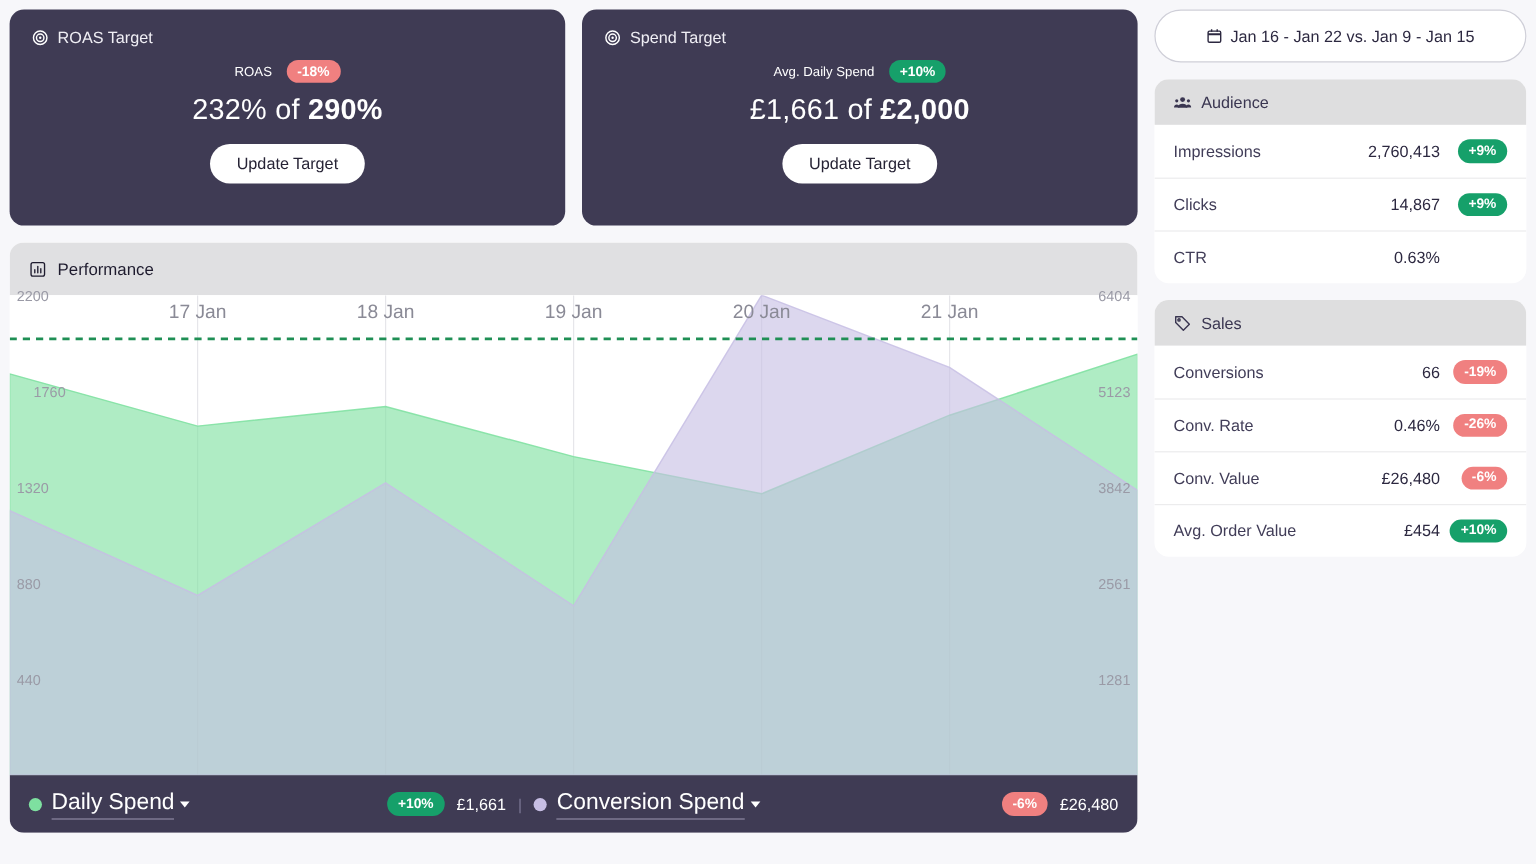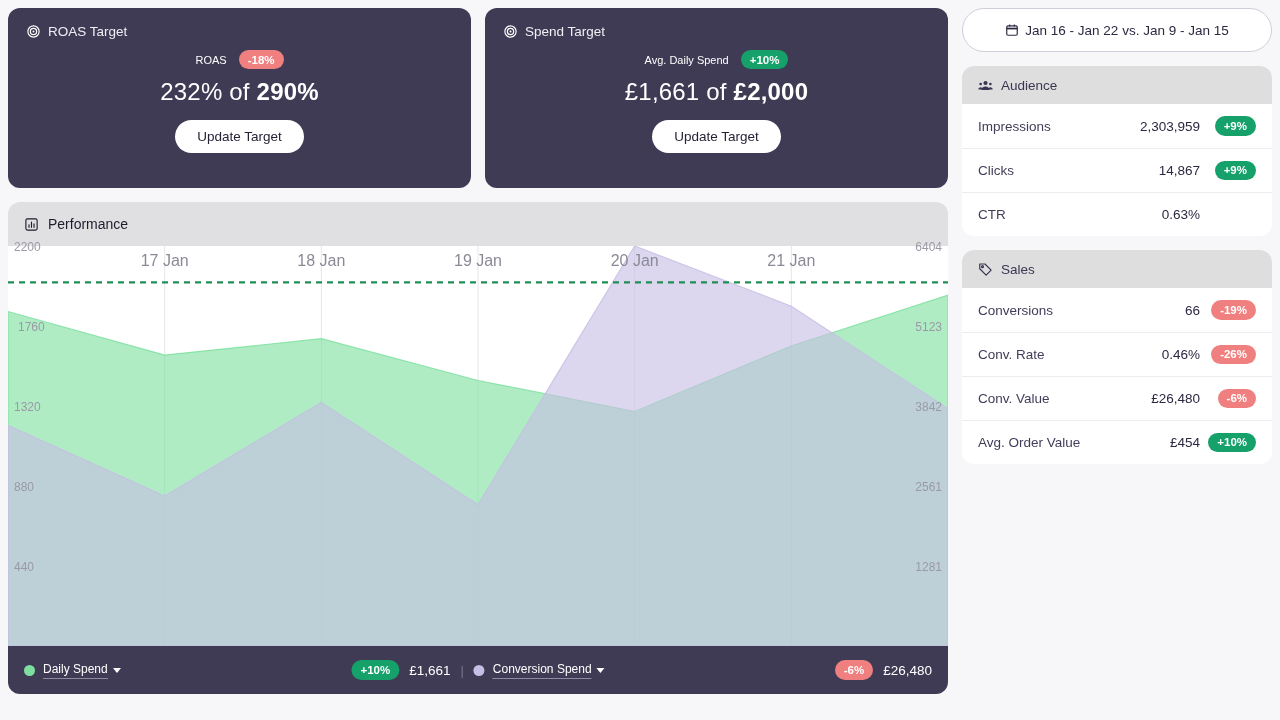--- a/index.html
+++ b/index.html
@@ -104,21 +104,21 @@
     display: flex; align-items: center;
     padding: 0 16px;
     position: relative;
   }
   .legend-item {
     display: flex; align-items: center; gap: 8px;
     cursor: pointer;
   }
   .legend-dot { width: 11px; height: 11px; border-radius: 50%; flex: none; }
   .legend-name {
-    font-size: 12px; color: #ffffff;
+    font-size: 19px; color: #ffffff;
     border-bottom: 1px solid #8d89a3;
     padding-bottom: 2px;
     display: inline-block;
   }
   .caret {
     width: 0; height: 0;
     border-left: 4.5px solid transparent;
     border-right: 4.5px solid transparent;
     border-top: 5px solid #ffffff;
     margin-left: -3px;
@@ -254,21 +254,21 @@
         </svg>
         <div class="xlabels" id="xlabels">
             <div class="xlabel" style="left: 156.667px;">17 Jan</div>
             <div class="xlabel" style="left: 313.333px;">18 Jan</div>
             <div class="xlabel" style="left: 470px;">19 Jan</div>
             <div class="xlabel" style="left: 626.667px;">20 Jan</div>
             <div class="xlabel" style="left: 783.333px;">21 Jan</div>
           </div>
         <div id="ylabels-left">
             <div class="ylabel" style="left: 6px; top: -6px;">2200</div>
-            <div class="ylabel" style="left: 10px; top: 74px;">1760</div>
+            <div class="ylabel" style="left: 20px; top: 74px;">1760</div>
             <div class="ylabel" style="left: 6px; top: 154px;">1320</div>
             <div class="ylabel" style="left: 6px; top: 234px;">880</div>
             <div class="ylabel" style="left: 6px; top: 314px;">440</div>
           </div>
         <div id="ylabels-right">
             <div class="ylabel right" style="right: 6px; top: -6px; text-align: right;">6404</div>
             <div class="ylabel right" style="right: 6px; top: 74.0125px;">5123</div>
             <div class="ylabel right" style="right: 6px; top: 154.025px;">3842</div>
             <div class="ylabel right" style="right: 6px; top: 234.037px;">2561</div>
             <div class="ylabel right" style="right: 6px; top: 313.988px;">1281</div>
@@ -326,21 +326,21 @@
               <circle cx="19.8" cy="9.6" r="2.1"></circle>
             <path d="M0.5 18.4c0-2.4 1.8-3.8 3.7-3.8s3.7 1.4 3.7 3.8z"></path>
             <path d="M16.1 18.4c0-2.4 1.8-3.8 3.7-3.8s3.7 1.4 3.7 3.8z"></path>
           </svg>
         </span>
         <span>Audience</span>
       </div>
       <div id="audience-rows">
           <div class="metric-line">
             <span class="m-name">Impressions</span>
-            <span class="m-value">2,303,959</span>
+            <span class="m-value">2,760,413</span>
             <span class="m-badge-slot">
               <span class="badge pos">+9%</span>
             </span>
           </div>
           <div class="metric-line">
             <span class="m-name">Clicks</span>
             <span class="m-value">14,867</span>
             <span class="m-badge-slot">
               <span class="badge pos">+9%</span>
             </span>

